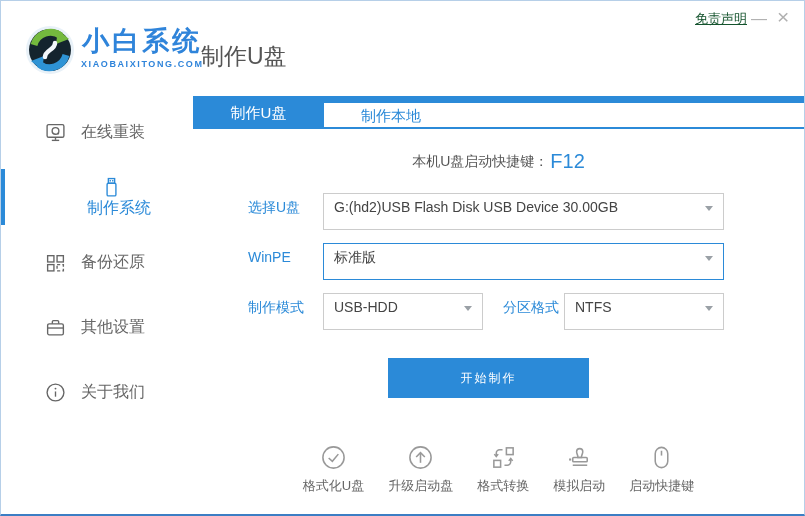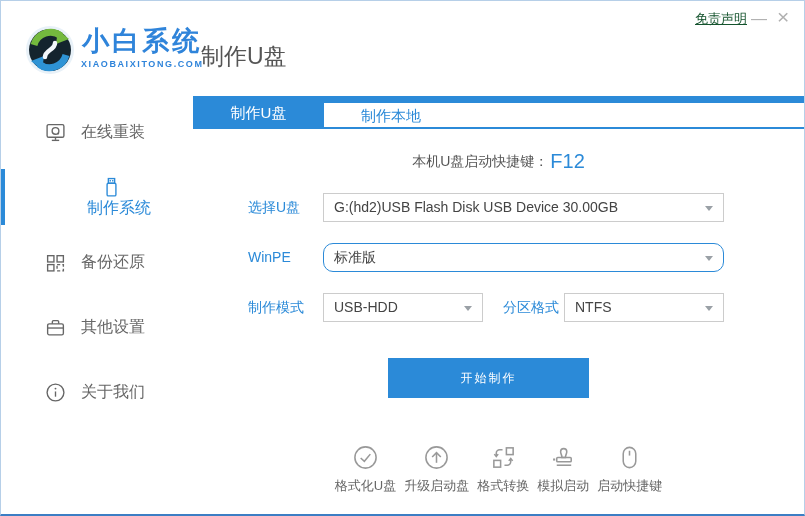--- a/index.html
+++ b/index.html
@@ -32,33 +32,33 @@
     background:linear-gradient(#2b8ad8 0 7px,#ffffff 7px);}
   .tab{width:134px;height:26px;margin-top:7px;line-height:26px;text-align:center;
     color:#2b8ad8;font-size:15px;cursor:pointer;}
   .tab.active{width:131px;height:33px;margin-top:0;line-height:33px;background:#2b8ad8;color:#fff;}
   .hotkey{position:absolute;top:54px;left:0;width:100%;text-align:center;color:#555;font-size:14px;}
   .hotkey .hk-val{color:#2b8ad8;font-size:20px;vertical-align:-2px;margin-left:2px;}
   .form-row{position:absolute;left:0;width:100%;height:29px;}
   .row-usb{top:97px;} .row-winpe{top:147px;} .row-mode{top:197px;}
   .f-label{position:absolute;line-height:29px;color:#2b8ad8;font-size:14px;}
   .lbl-1{left:55px;} .lbl-2{left:310px;}
-  .selectbox{position:absolute;height:29px;border:1px solid #ccc;background:#fff;
+  .selectbox{position:absolute;height:37px;border:1px solid #ccc;background:#fff;
     line-height:27px;padding-left:10px;font-size:14px;color:#444;cursor:pointer;
     white-space:nowrap;overflow:hidden;}
   .sel-wide{left:130px;width:401px;}
   .sel-half1{left:130px;width:160px;}
   .sel-half2{left:371px;width:160px;}
-  .sel-focus{border-color:#2b8ad8;border-radius:10px;}
+  .sel-focus{border-color:#2b8ad8;}
   .caret{position:absolute;right:10px;top:12px;width:0;height:0;
     border-left:4px solid transparent;border-right:4px solid transparent;border-top:5px solid #9aa0a6;}
   .start-btn{position:absolute;left:195px;top:262px;width:201px;height:40px;background:#2b8ad8;
     color:#fff;font-size:12px;letter-spacing:2px;border:none;cursor:pointer;
     font-family:"Liberation Sans","DejaVu Sans",sans-serif;}
-  .tools{position:absolute;top:348px;left:0;width:100%;display:flex;justify-content:center;gap:8px;}
+  .tools{position:absolute;top:348px;left:0;width:100%;display:flex;justify-content:center;gap:24px;}
   .tool{display:flex;flex-direction:column;align-items:center;color:#999;cursor:pointer;}
   .tool .t-icon{width:27px;height:27px;}
   .tool .t-label{margin-top:6px;font-size:13px;color:#666;}
 </style>
 </head>
 <body>
 
 <div class="window">
 
   <svg class="logo-mark" viewBox="0 0 50 50">

